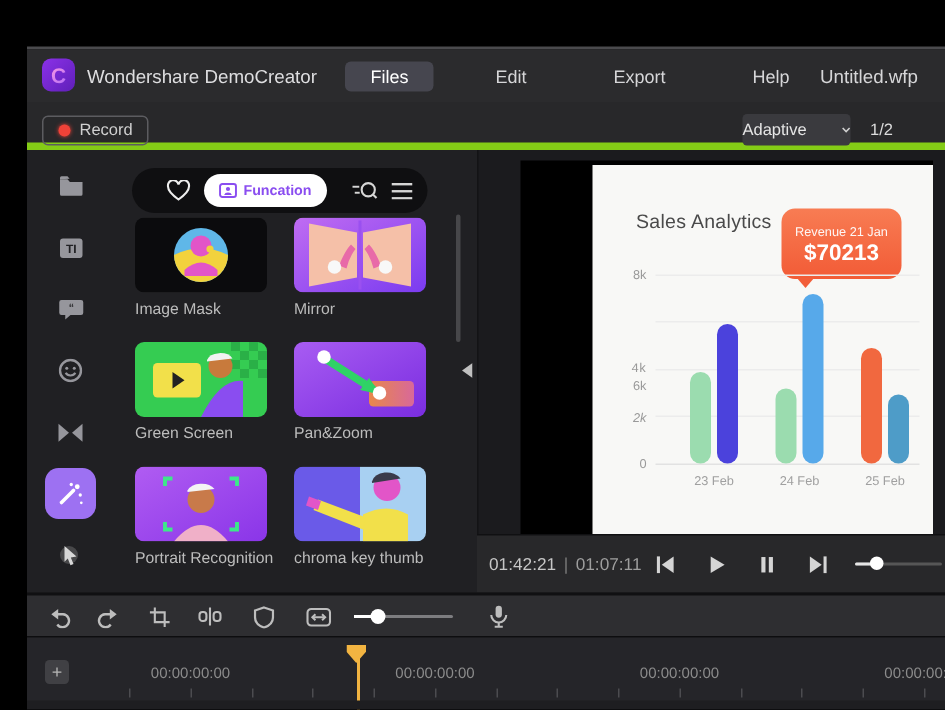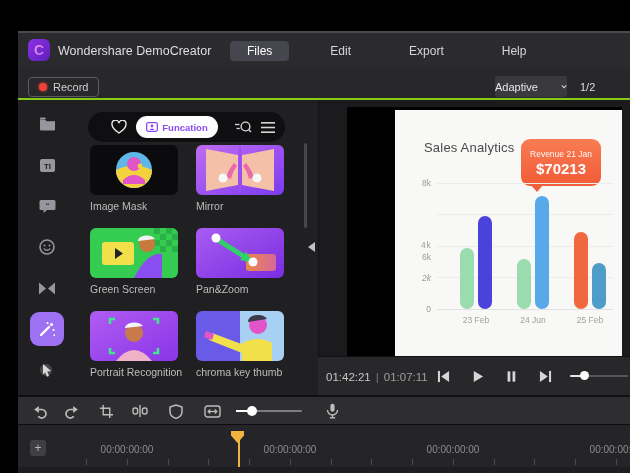--- a/index.html
+++ b/index.html
@@ -14,21 +14,21 @@
   .logo{left:10px;top:6px;width:22px;height:22px;border-radius:6px;
     background:linear-gradient(135deg,#8b31e8,#5f1fb8);display:flex;align-items:center;justify-content:center;}
   .logo span{font-weight:bold;font-size:14px;line-height:1;
     background:linear-gradient(135deg,#ff9ae0,#b06cf8);-webkit-background-clip:text;background-clip:text;color:transparent;}
   .app-name{left:40px;top:0;height:35px;display:flex;align-items:center;font-size:12.5px;color:#dedee0;}
   .menubar{left:212px;top:0;height:35px;display:flex;align-items:center;gap:24px;}
   .menu-item{font-size:12px;color:#d6d6d8;padding:3px 17px;border-radius:4px;}
   .menu-item.active{background:#46464f;color:#fff;}
   .filename{right:18px;top:0;height:35px;display:flex;align-items:center;font-size:12.5px;color:#d6d6d8;}
 
-  .ribbon{left:18px;top:68px;width:612px;height:32px;background:#28282a;border-bottom:2px solid #84cc16;}
+  .ribbon{left:18px;top:68px;width:612px;height:32px;background:#28282a;border-bottom:5px solid #84cc16;}
   .record-btn{left:10px;top:9px;height:20px;border:1px solid #5c5c60;border-radius:4px;
     display:flex;align-items:center;gap:6px;padding:0 10px;color:#cfcfcf;font-size:11px;}
   .record-dot{width:8px;height:8px;border-radius:50%;background:#f04238;box-shadow:0 0 3px #f04238;}
   .adaptive{left:477px;top:8px;width:72px;height:21px;background:#3a3a3e;border-radius:3px;
     display:flex;align-items:center;justify-content:center;gap:23px;color:#e6e6e6;font-size:11px;}
   .page-ind{left:562px;top:8px;height:21px;display:flex;align-items:center;color:#dcdcdc;font-size:11px;}
 
   
   .panel-bg{left:18px;top:100px;width:300px;height:295px;background:#202023;}
   .preview-bg{left:318px;top:100px;width:312px;height:256px;background:#1b1b1e;border-left:1px solid #131315;}
@@ -102,20 +102,21 @@
     <div class="abs logo">
         <span>C</span>
       </div>
     <div class="abs app-name">Wondershare DemoCreator</div>
     <div class="abs menubar">
       <div class="menu-item active">Files</div>
       <div class="menu-item">Edit</div>
       <div class="menu-item">Export</div>
       <div class="menu-item">Help</div>
     </div>
+    <div class="abs filename">Untitled.wfp</div>
   </div>
 
   <div class="abs ribbon">
     <div class="abs record-btn">
       <span class="record-dot"></span>
       <span>Record</span>
     </div>
     <div class="abs adaptive">
       <span>Adaptive</span>
       <svg width="8" height="5" viewBox="0 0 8 5">
@@ -349,21 +350,21 @@
       <div class="ytick" style="top: 99.5px; margin-top: 42px;">6k</div>
       <div class="gridline" style="top: 72.5px; background: rgb(236, 236, 236);"></div>
       <div class="ytick" style="top: 68px;">8k</div>
       <div class="bar" style="left: 65px; top: 137.575px; height: 61.425px; background: rgb(155, 220, 175);"></div>
       <div class="bar" style="left: 122px; top: 148.6px; height: 50.4px; background: rgb(155, 220, 175);"></div>
       <div class="bar" style="left: 179px; top: 121.825px; height: 77.175px; background: rgb(241, 104, 63);"></div>
       <div class="bar" style="left: 83px; top: 106.075px; height: 92.925px; background: rgb(75, 66, 220);"></div>
       <div class="bar" style="left: 140px; top: 85.6px; height: 113.4px; background: rgb(87, 169, 234);"></div>
       <div class="bar" style="left: 197px; top: 153.325px; height: 45.675px; background: rgb(78, 156, 200);"></div>
       <div class="xtick" style="left: 59px;">23 Feb</div>
-      <div class="xtick" style="left: 116px;">24 Jun</div>
+      <div class="xtick" style="left: 116px;">24 Feb</div>
       <div class="xtick" style="left: 173px;">25 Feb</div>
     </div>
 
   <div class="abs transport">
     <div class="abs timecode">
       <span>01:42:21</span>
       <span class="sep">|</span>
       <span style="color:#9e9e9e">01:07:11</span>
     </div>
     <div class="t-btn" style="left:113px">

